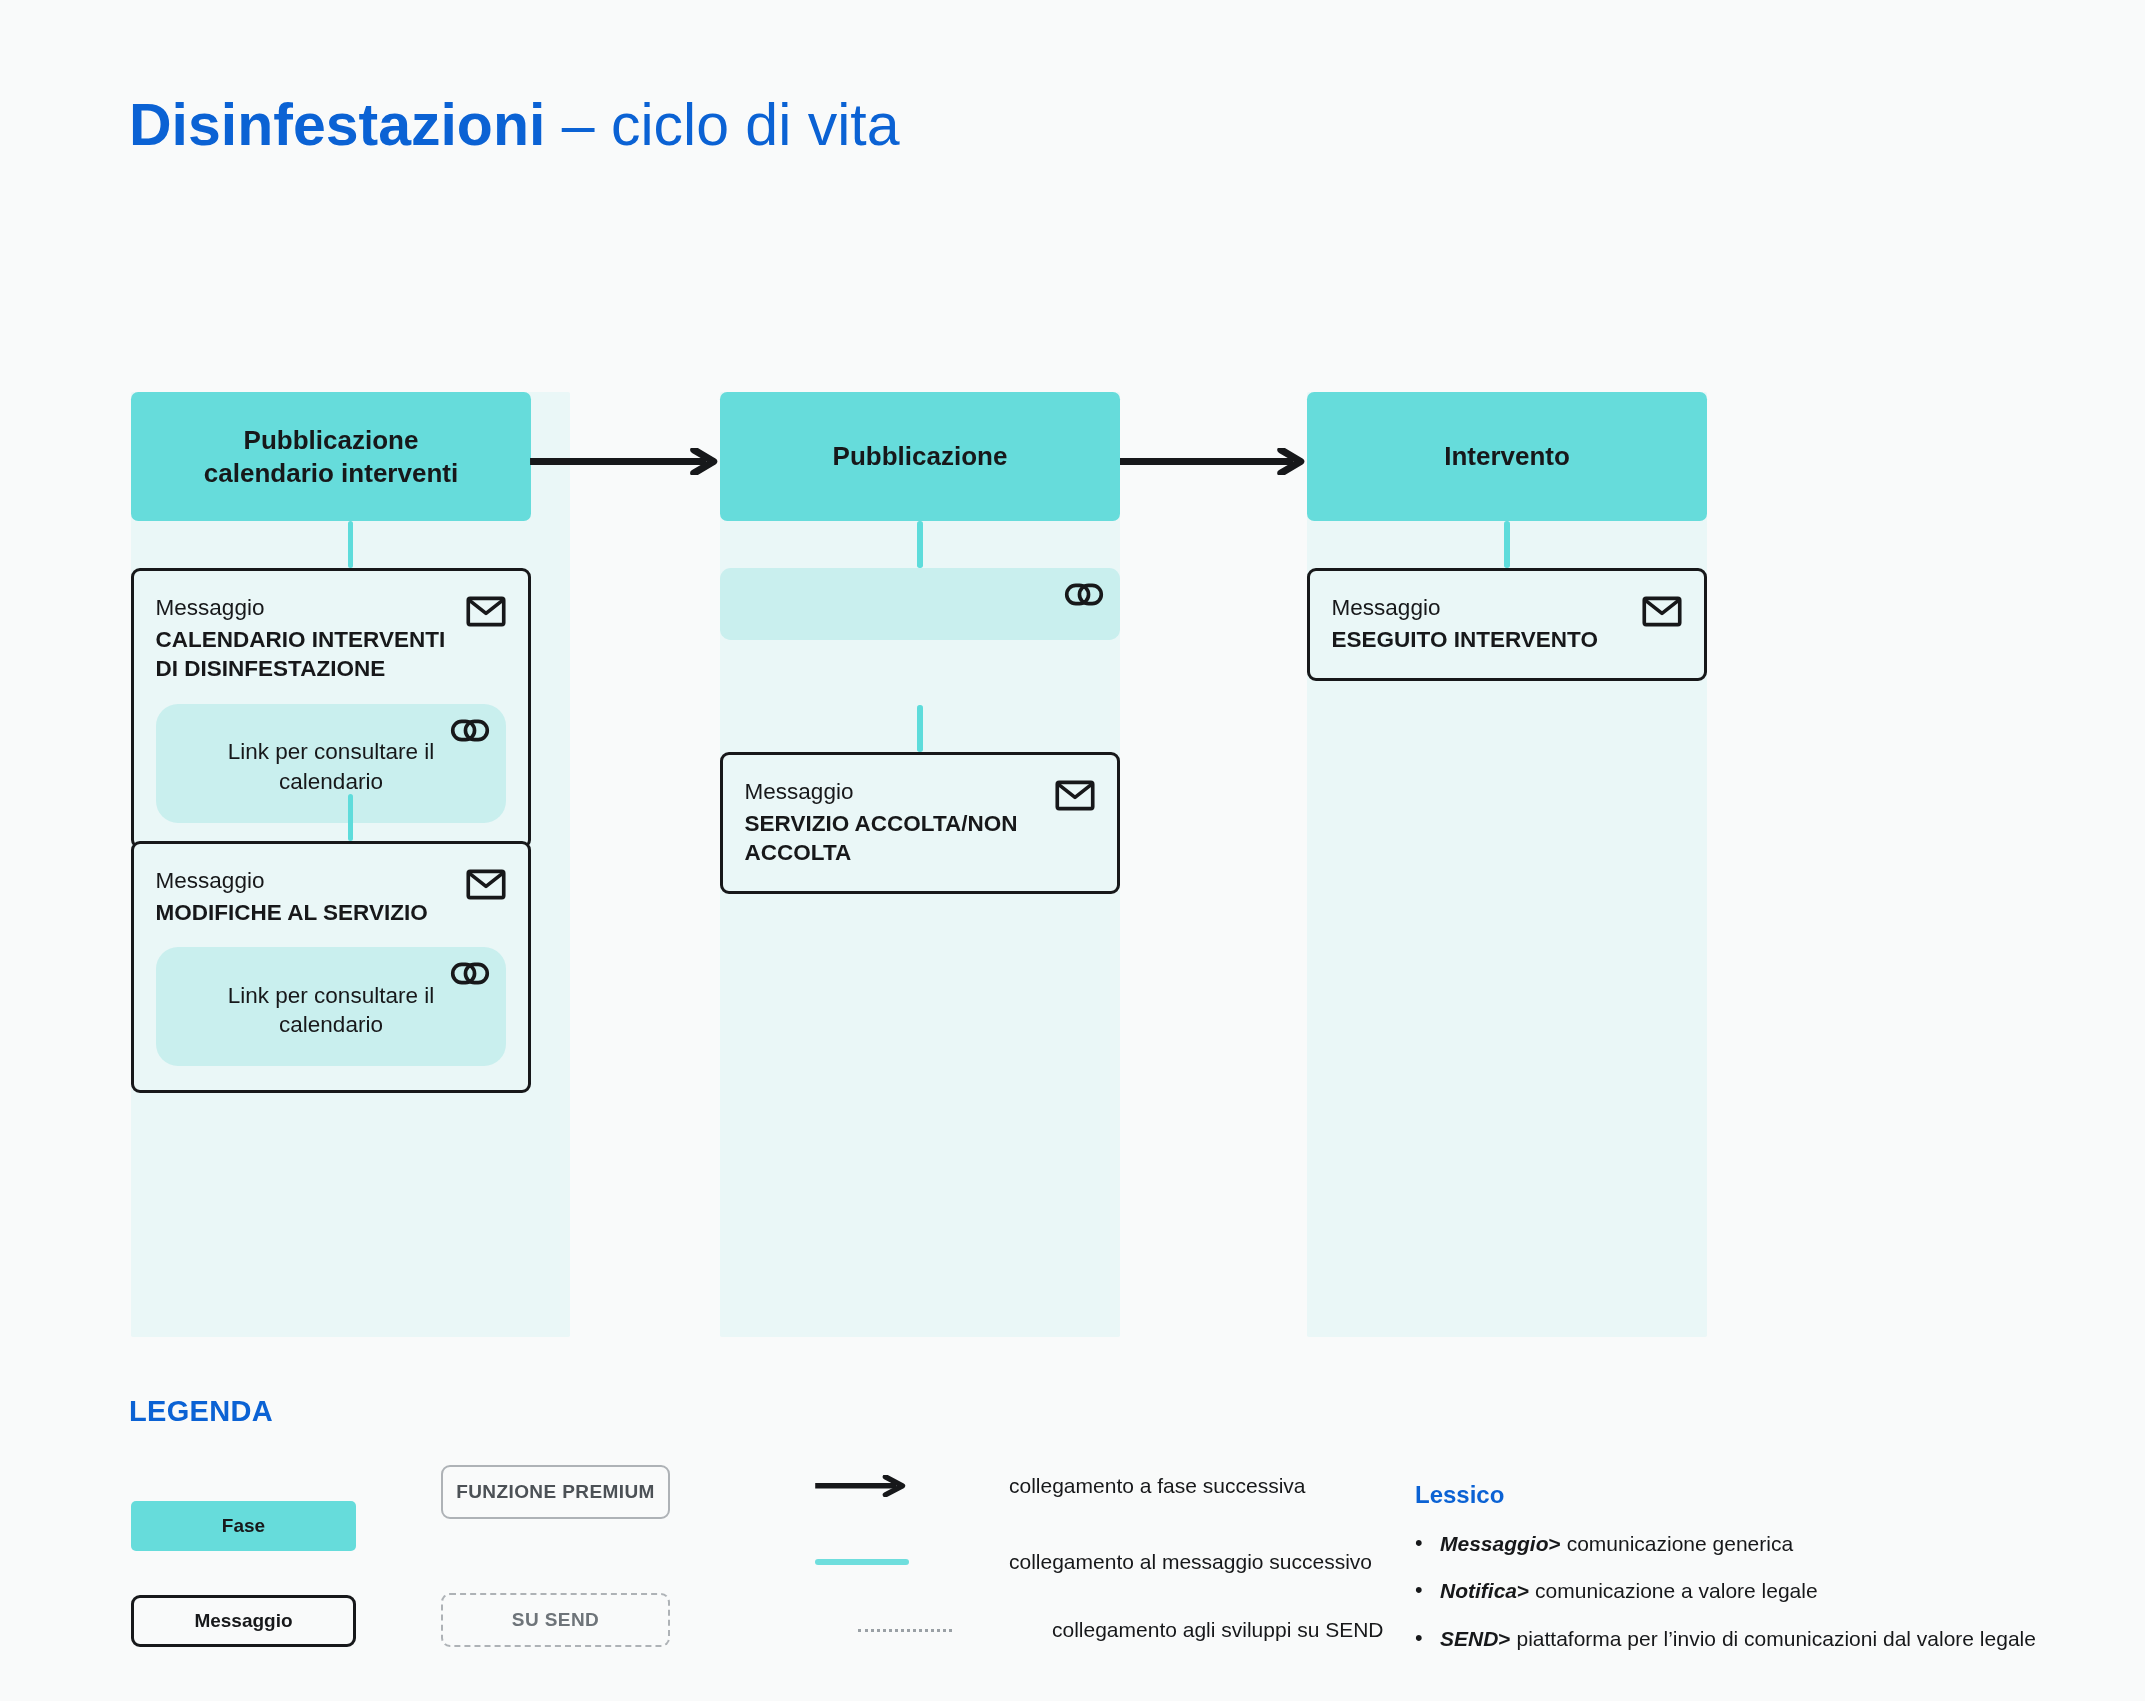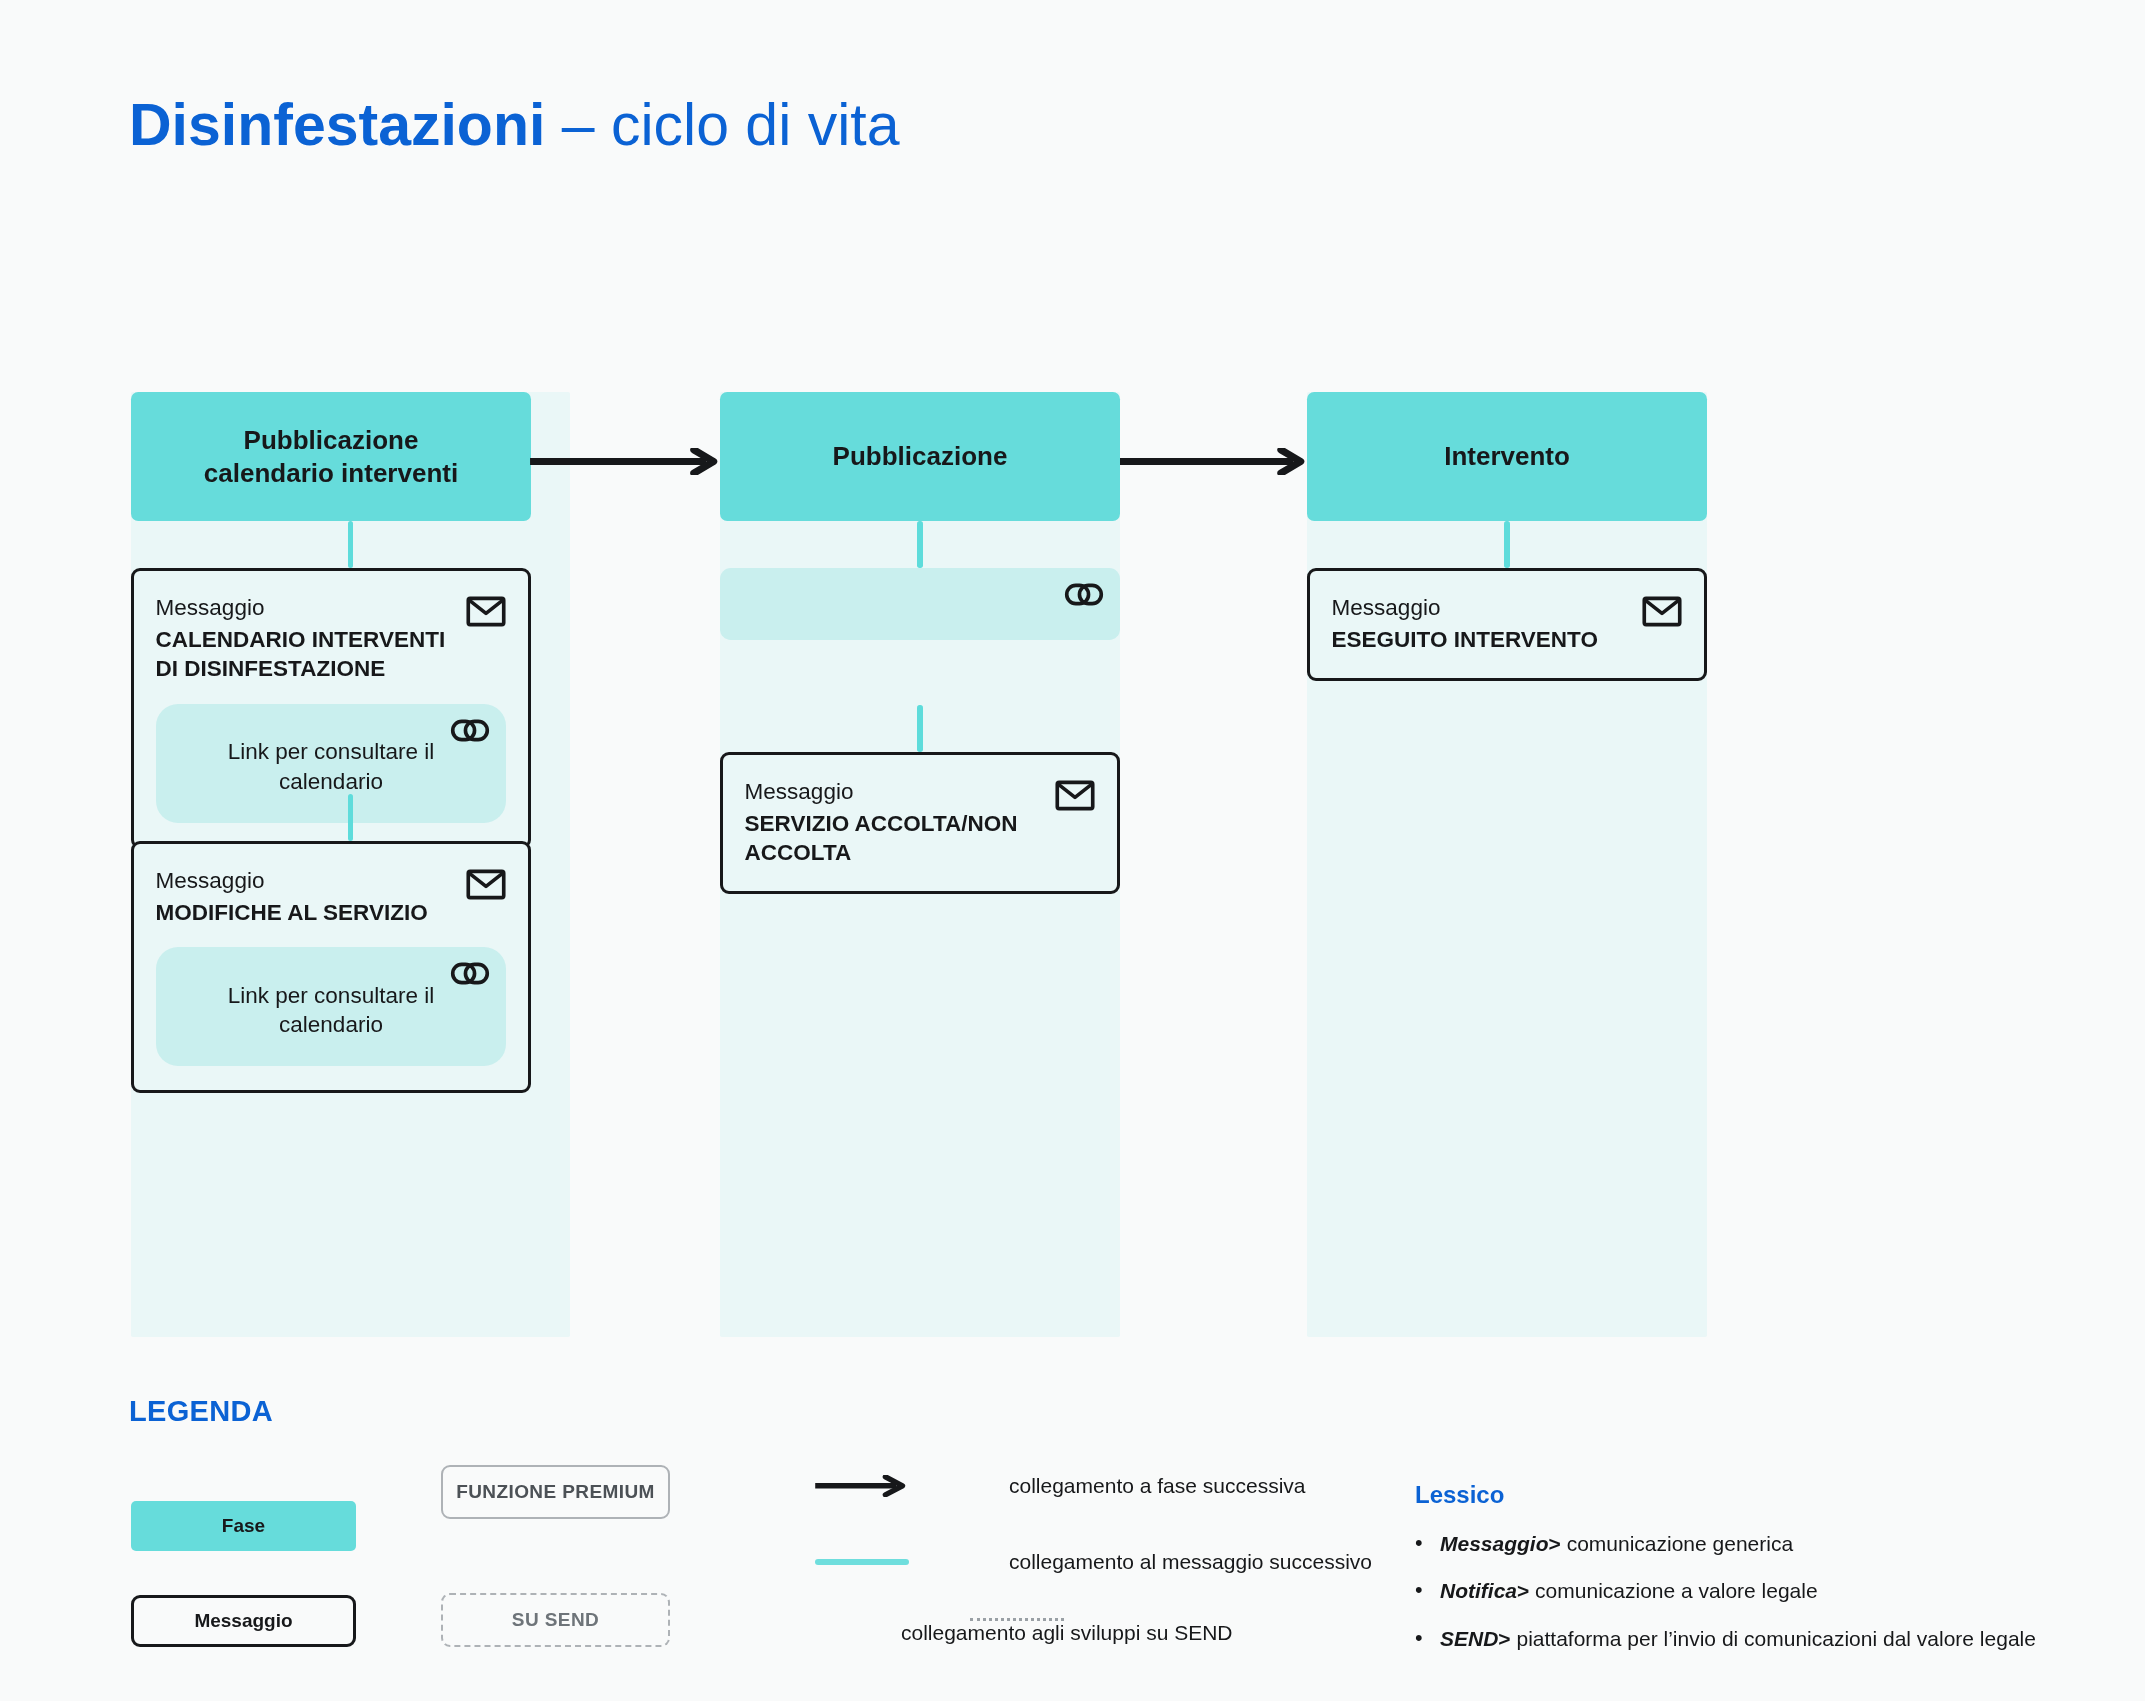--- a/index.html
+++ b/index.html
@@ -467,21 +467,21 @@
   <span class="lg-text">collegamento a fase successiva</span>
 </div>
 
 <div class="lg-line-row row-b" style="position:absolute;left:815px;top:1550px;">
   <span class="lg-key">
     <span class="solid-teal"></span>
   </span>
   <span class="lg-text">collegamento al messaggio successivo</span>
 </div>
 
-<div class="lg-line-row row-c" style="position:absolute;left:815px;top:1618px;flex-direction:column;">
+<div class="lg-line-row row-c" style="position:absolute;left:858px;top:1618px;">
   <span class="lg-key">
     <span class="dotted-grey"></span>
   </span>
   <span class="lg-text">collegamento agli sviluppi su SEND</span>
 </div>
 
 <div class="lessico-title">Lessico</div>
 <ul class="lessico-list">
   <li>
     <span class="lx-term">Messaggio</span><span class="lx-gt">&gt;</span><span> comunicazione generica</span>

